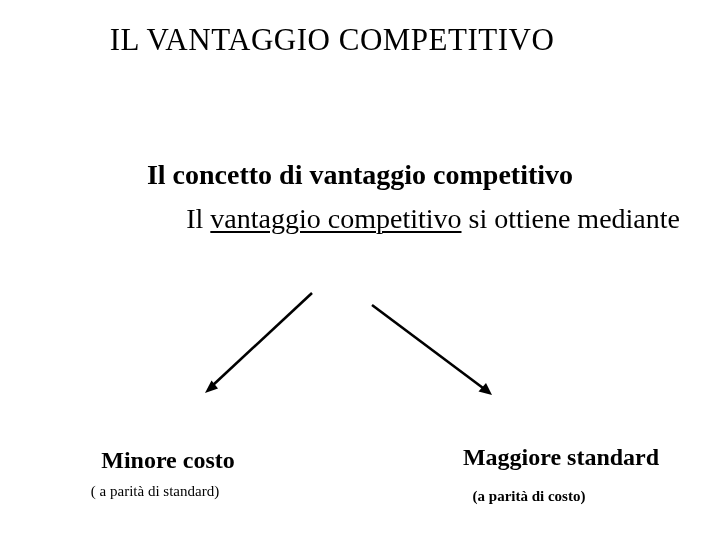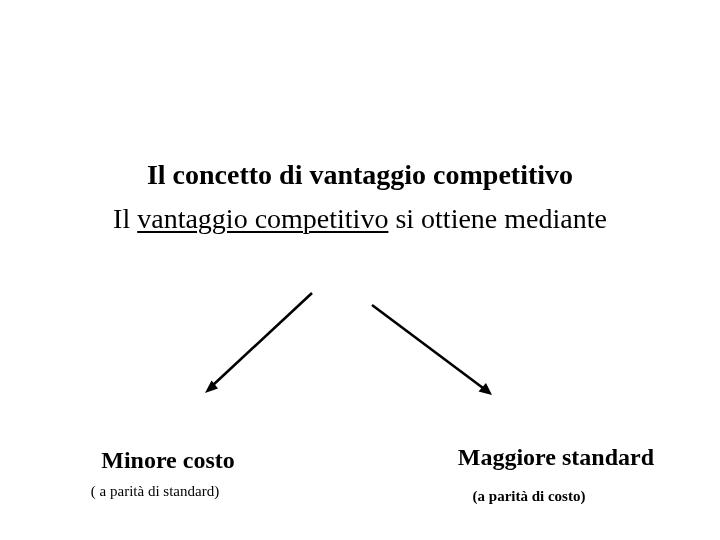--- a/index.html
+++ b/index.html
@@ -28,21 +28,21 @@
     top: 153px;
     left: 40px;
     width: 640px;
     text-align: center;
     font-size: 28px;
     line-height: 44px;
   }
   .subtitle {
     font-weight: bold;
   }
-  .bodyline { white-space: nowrap; }
+  .bodyline { white-space: nowrap; text-align: right; }
   .u {
     text-decoration: underline;
     text-decoration-thickness: 2px;
     text-underline-offset: 3px;
   }
   .arrow-layer {
     position: absolute;
     top: 0;
     left: 0;
     width: 720px;
@@ -57,28 +57,29 @@
     white-space: nowrap;
   }
   .branch-note {
     position: absolute;
     font-size: 15px;
     text-align: center;
     white-space: nowrap;
   }
   .left-label  { top: 447px; left: 40px;  width: 256px; }
   .left-note   { top: 483px; left: 30px;  width: 250px; }
-  .right-label { top: 444px; left: 404px; width: 250px; text-align: right; }
+  .right-label { top: 444px; left: 436px; width: 250px; }
   .right-note  { top: 488px; left: 409px; width: 240px; font-weight: bold; }
 </style>
 </head>
 <body>
 
 <div class="slide">
 
+  <div class="title">IL VANTAGGIO COMPETITIVO</div>
 
   <div class="textblock">
     <div class="subtitle">Il concetto di vantaggio competitivo</div>
     <div class="bodyline"><span>Il </span><span class="u">vantaggio competitivo</span><span> si ottiene mediante</span></div>
   </div>
 
   <svg class="arrow-layer" viewBox="0 0 720 540" xmlns="http://www.w3.org/2000/svg">
     <g>
       <line x1="312" y1="293" x2="212" y2="386" stroke-width="2.6" stroke="#000000"></line>
       <polygon points="205,393 211.5,380.5 218,388.5" fill="#000000"></polygon>

